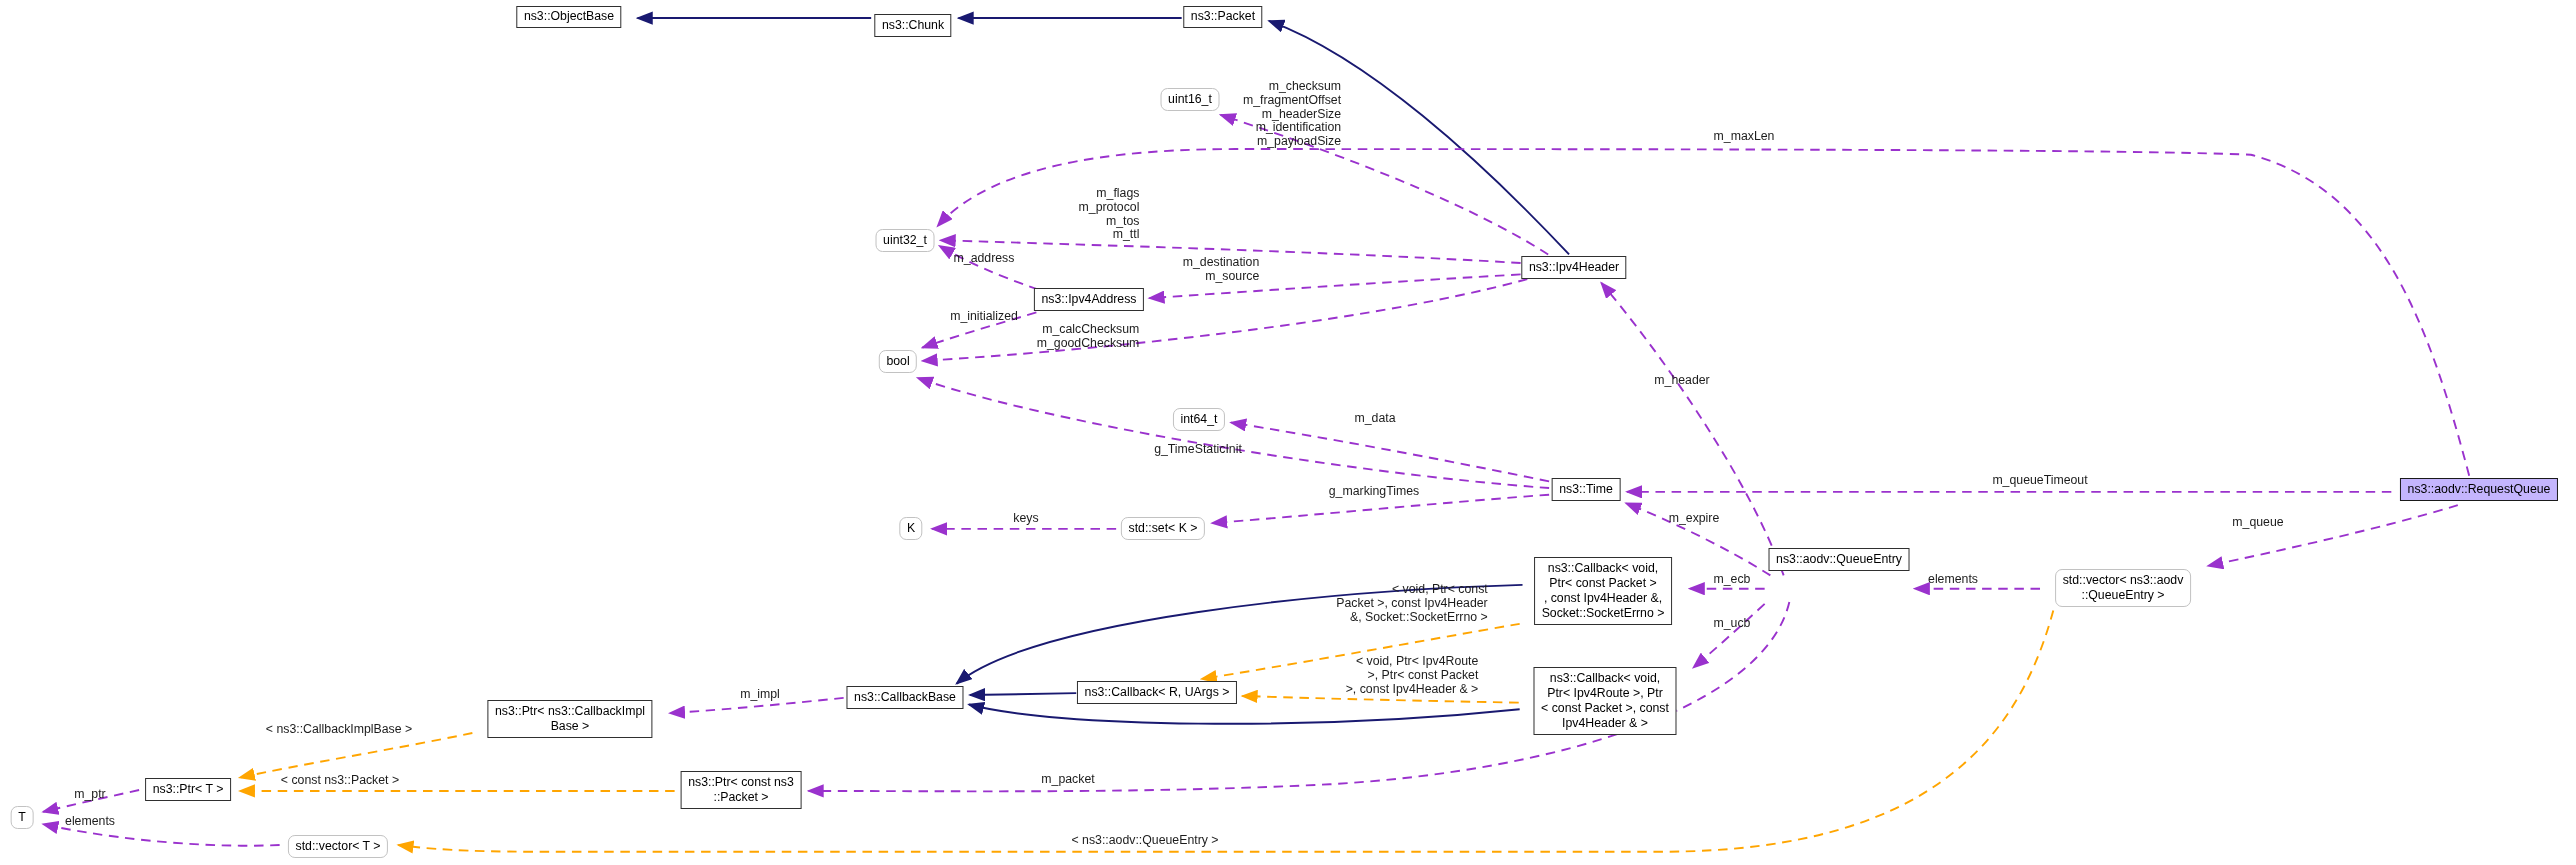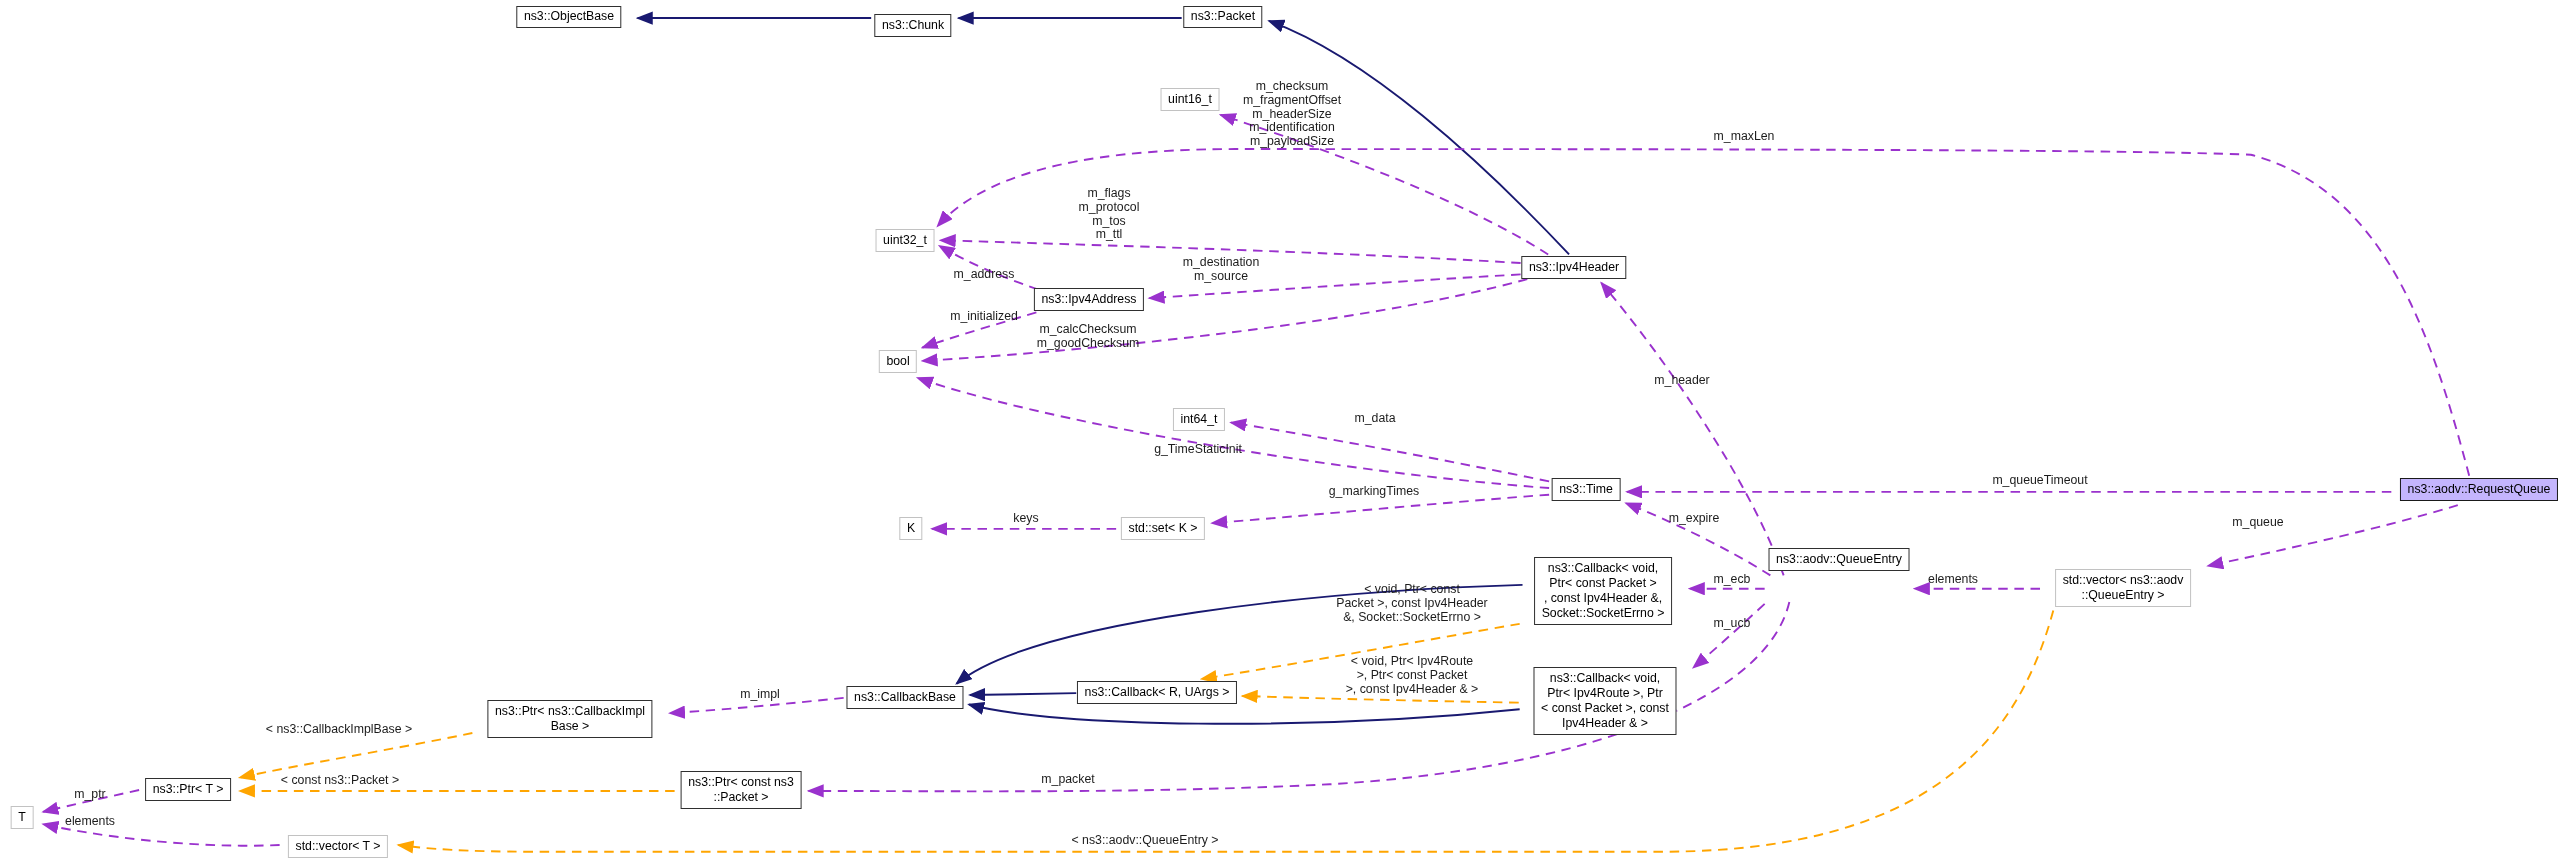--- a/index.html
+++ b/index.html
@@ -6,24 +6,24 @@
   #canvas{position:relative;width:2576px;height:865px;background:#ffffff;overflow:hidden;
           font-family:"Liberation Sans",sans-serif;}
   #edges{position:absolute;left:0;top:0;width:2576px;height:865px;}
   .e-inh{stroke:#191970;stroke-width:2;fill:none;}
   .e-use{stroke:#9a32cd;stroke-width:2;fill:none;stroke-dasharray:10 7;}
   .e-tmpl{stroke:#ffa500;stroke-width:2;fill:none;stroke-dasharray:10 7;}
   .node{position:absolute;transform:translateX(-50%);box-sizing:border-box;
         background:#ffffff;border:0.9px solid #2f2f2f;padding:2.8px 6.6px;
         font-size:12.3px;line-height:15px;color:#000000;text-align:center;
         white-space:pre-line;}
-  .node.ext{border-color:#c2c2c2;}
+  .node.ext{border-color:#c2c2c2;border-radius:7px;}
   .node.focus{background:#c4b5fd;border:1.9px solid #1a1a1a;}
   .elabel{position:absolute;transform:translateX(-50%);font-size:12.3px;line-height:13.8px;
-          color:#1c1c1c;text-align:center;white-space:pre-line;}
+          color:#1c1c1c;text-align:right;white-space:pre-line;}
 </style>
 </head>
 <body>
 
 <div id="canvas">
 
   <svg id="edges" viewBox="0 0 2712 911">
     <defs>
       <marker id="ah-b" markerWidth="18" markerHeight="14" refX="16" refY="7" orient="auto" markerUnits="userSpaceOnUse">
         <path d="M0,0 L18,7 L0,14 Z" fill="#191970"></path>
@@ -110,21 +110,21 @@
   <div class="elabel" style="left:1292px;top:80px">m_checksum
 m_fragmentOffset
 m_headerSize
 m_identification
 m_payloadSize</div>
   <div class="elabel" style="left:1744px;top:130px">m_maxLen</div>
   <div class="elabel" style="left:1109px;top:187px">m_flags
 m_protocol
 m_tos
 m_ttl</div>
-  <div class="elabel" style="left:984px;top:268px">m_address</div>
+  <div class="elabel" style="left:984px;top:252px">m_address</div>
   <div class="elabel" style="left:1221px;top:256px">m_destination
 m_source</div>
   <div class="elabel" style="left:984px;top:310px">m_initialized</div>
   <div class="elabel" style="left:1088px;top:323px">m_calcChecksum
 m_goodChecksum</div>
   <div class="elabel" style="left:1375px;top:412px">m_data</div>
   <div class="elabel" style="left:1198px;top:443px">g_TimeStaticInit</div>
   <div class="elabel" style="left:1374px;top:485px">g_markingTimes</div>
   <div class="elabel" style="left:1026px;top:512px">keys</div>
   <div class="elabel" style="left:2040px;top:474px">m_queueTimeout</div>

